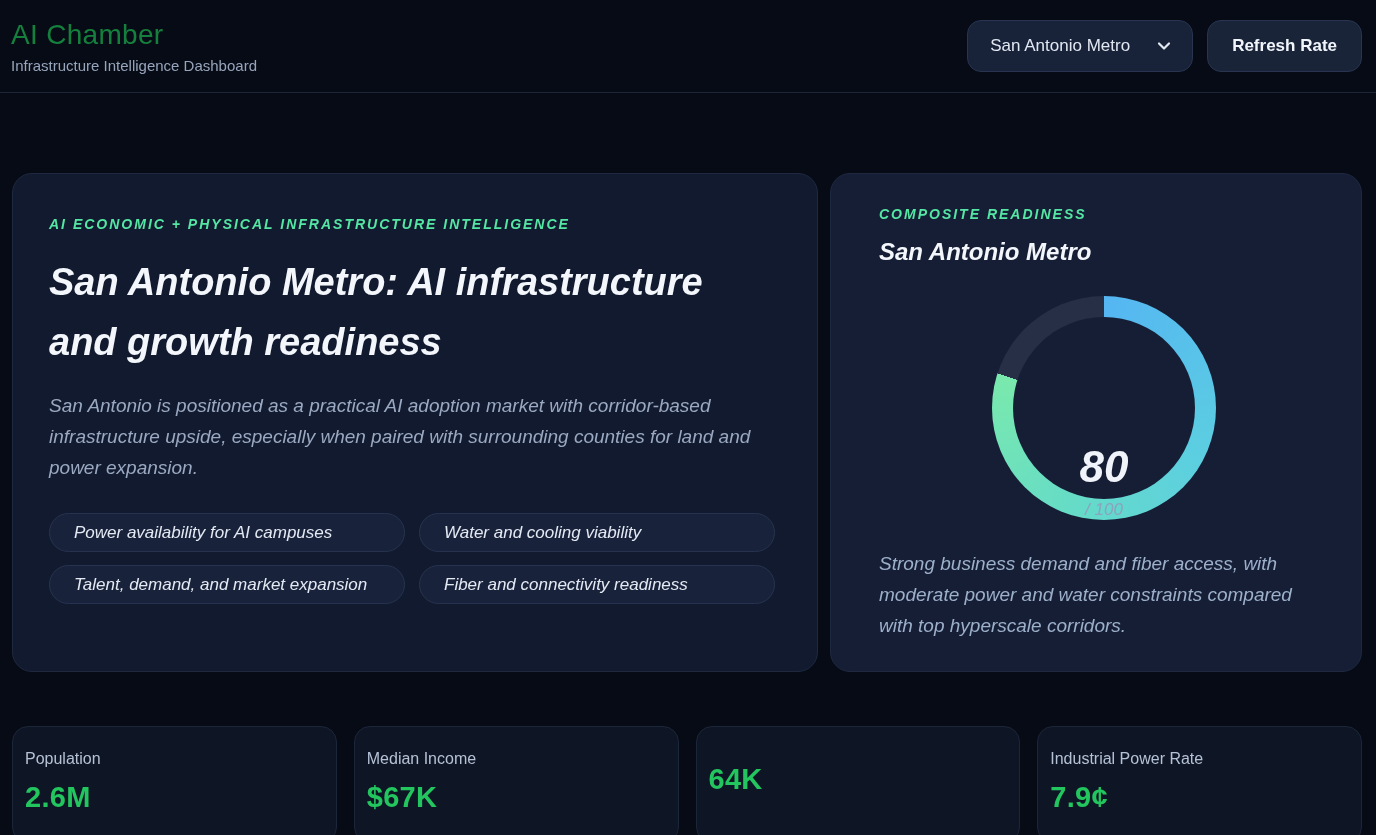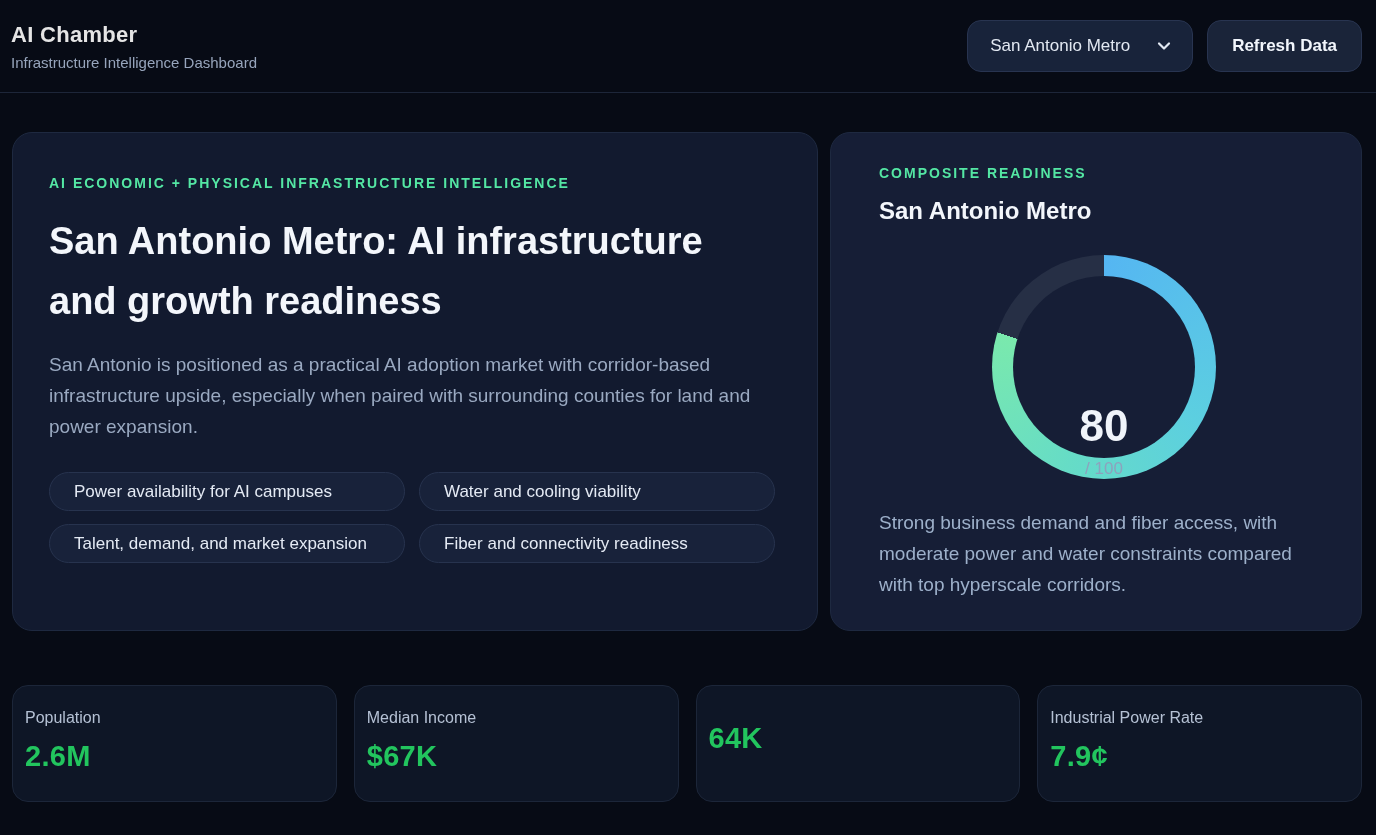--- a/index.html
+++ b/index.html
@@ -14,23 +14,23 @@
   
   .app-header {
     height: 93px;
     display: flex;
     align-items: center;
     justify-content: space-between;
     padding: 0 14px 0 11px;
     border-bottom: 1px solid #1d2639;
   }
   .brand h1 {
-    font-size: 22px;
-    font-weight: bold;
-    color: #e5e5e5;
+    font-size: 28px;
+    font-weight: normal;
+    color: #15803d;
     letter-spacing: 0.3px;
   }
   .brand p {
     margin-top: 6px;
     font-size: 15px;
     color: #97a5bc;
   }
   .header-controls { display: flex; gap: 14px; align-items: center; }
   .region-select {
     display: flex;
@@ -56,21 +56,22 @@
     font-weight: bold;
     color: #f2f6fc;
     cursor: pointer;
   }
 
   
   .main-row {
     display: grid;
     grid-template-columns: 1fr 532px;
     gap: 12px;
-    margin: 39px 14px 0 12px;
+    margin: 80px 14px 0 12px;
+    font-style: italic;
   }
   .card {
     border-radius: 20px;
     border: 1px solid #1e2940;
   }
 
   
   .hero-card { background: #121a2f; padding: 42px 40px 38px 36px; }
   .eyebrow {
     font-size: 14px;
@@ -201,21 +202,21 @@
     </div>
     <div class="header-controls">
       <div class="region-select">
         <span>San Antonio Metro</span>
         <span class="chevron-icon">
           <svg width="16" height="16" viewBox="0 0 16 16" fill="none">
             <path d="M3 5.5 L8 10.5 L13 5.5" stroke="#e2e8f2" stroke-width="2.2" stroke-linecap="round" stroke-linejoin="round"></path>
           </svg>
         </span>
       </div>
-      <button class="refresh-btn">Refresh Data</button>
+      <button class="refresh-btn">Refresh Rate</button>
     </div>
   </header>
 
   <main class="main-row">
 
     <section class="card hero-card">
       <div class="eyebrow">AI ECONOMIC + PHYSICAL INFRASTRUCTURE INTELLIGENCE</div>
       <h2 class="hero-title">San Antonio Metro: AI infrastructure and growth readiness</h2>
       <p class="hero-desc">San Antonio is positioned as a practical AI adoption market with corridor-based infrastructure upside, especially when paired with surrounding counties for land and power expansion.</p>
       <div class="pill-grid">

